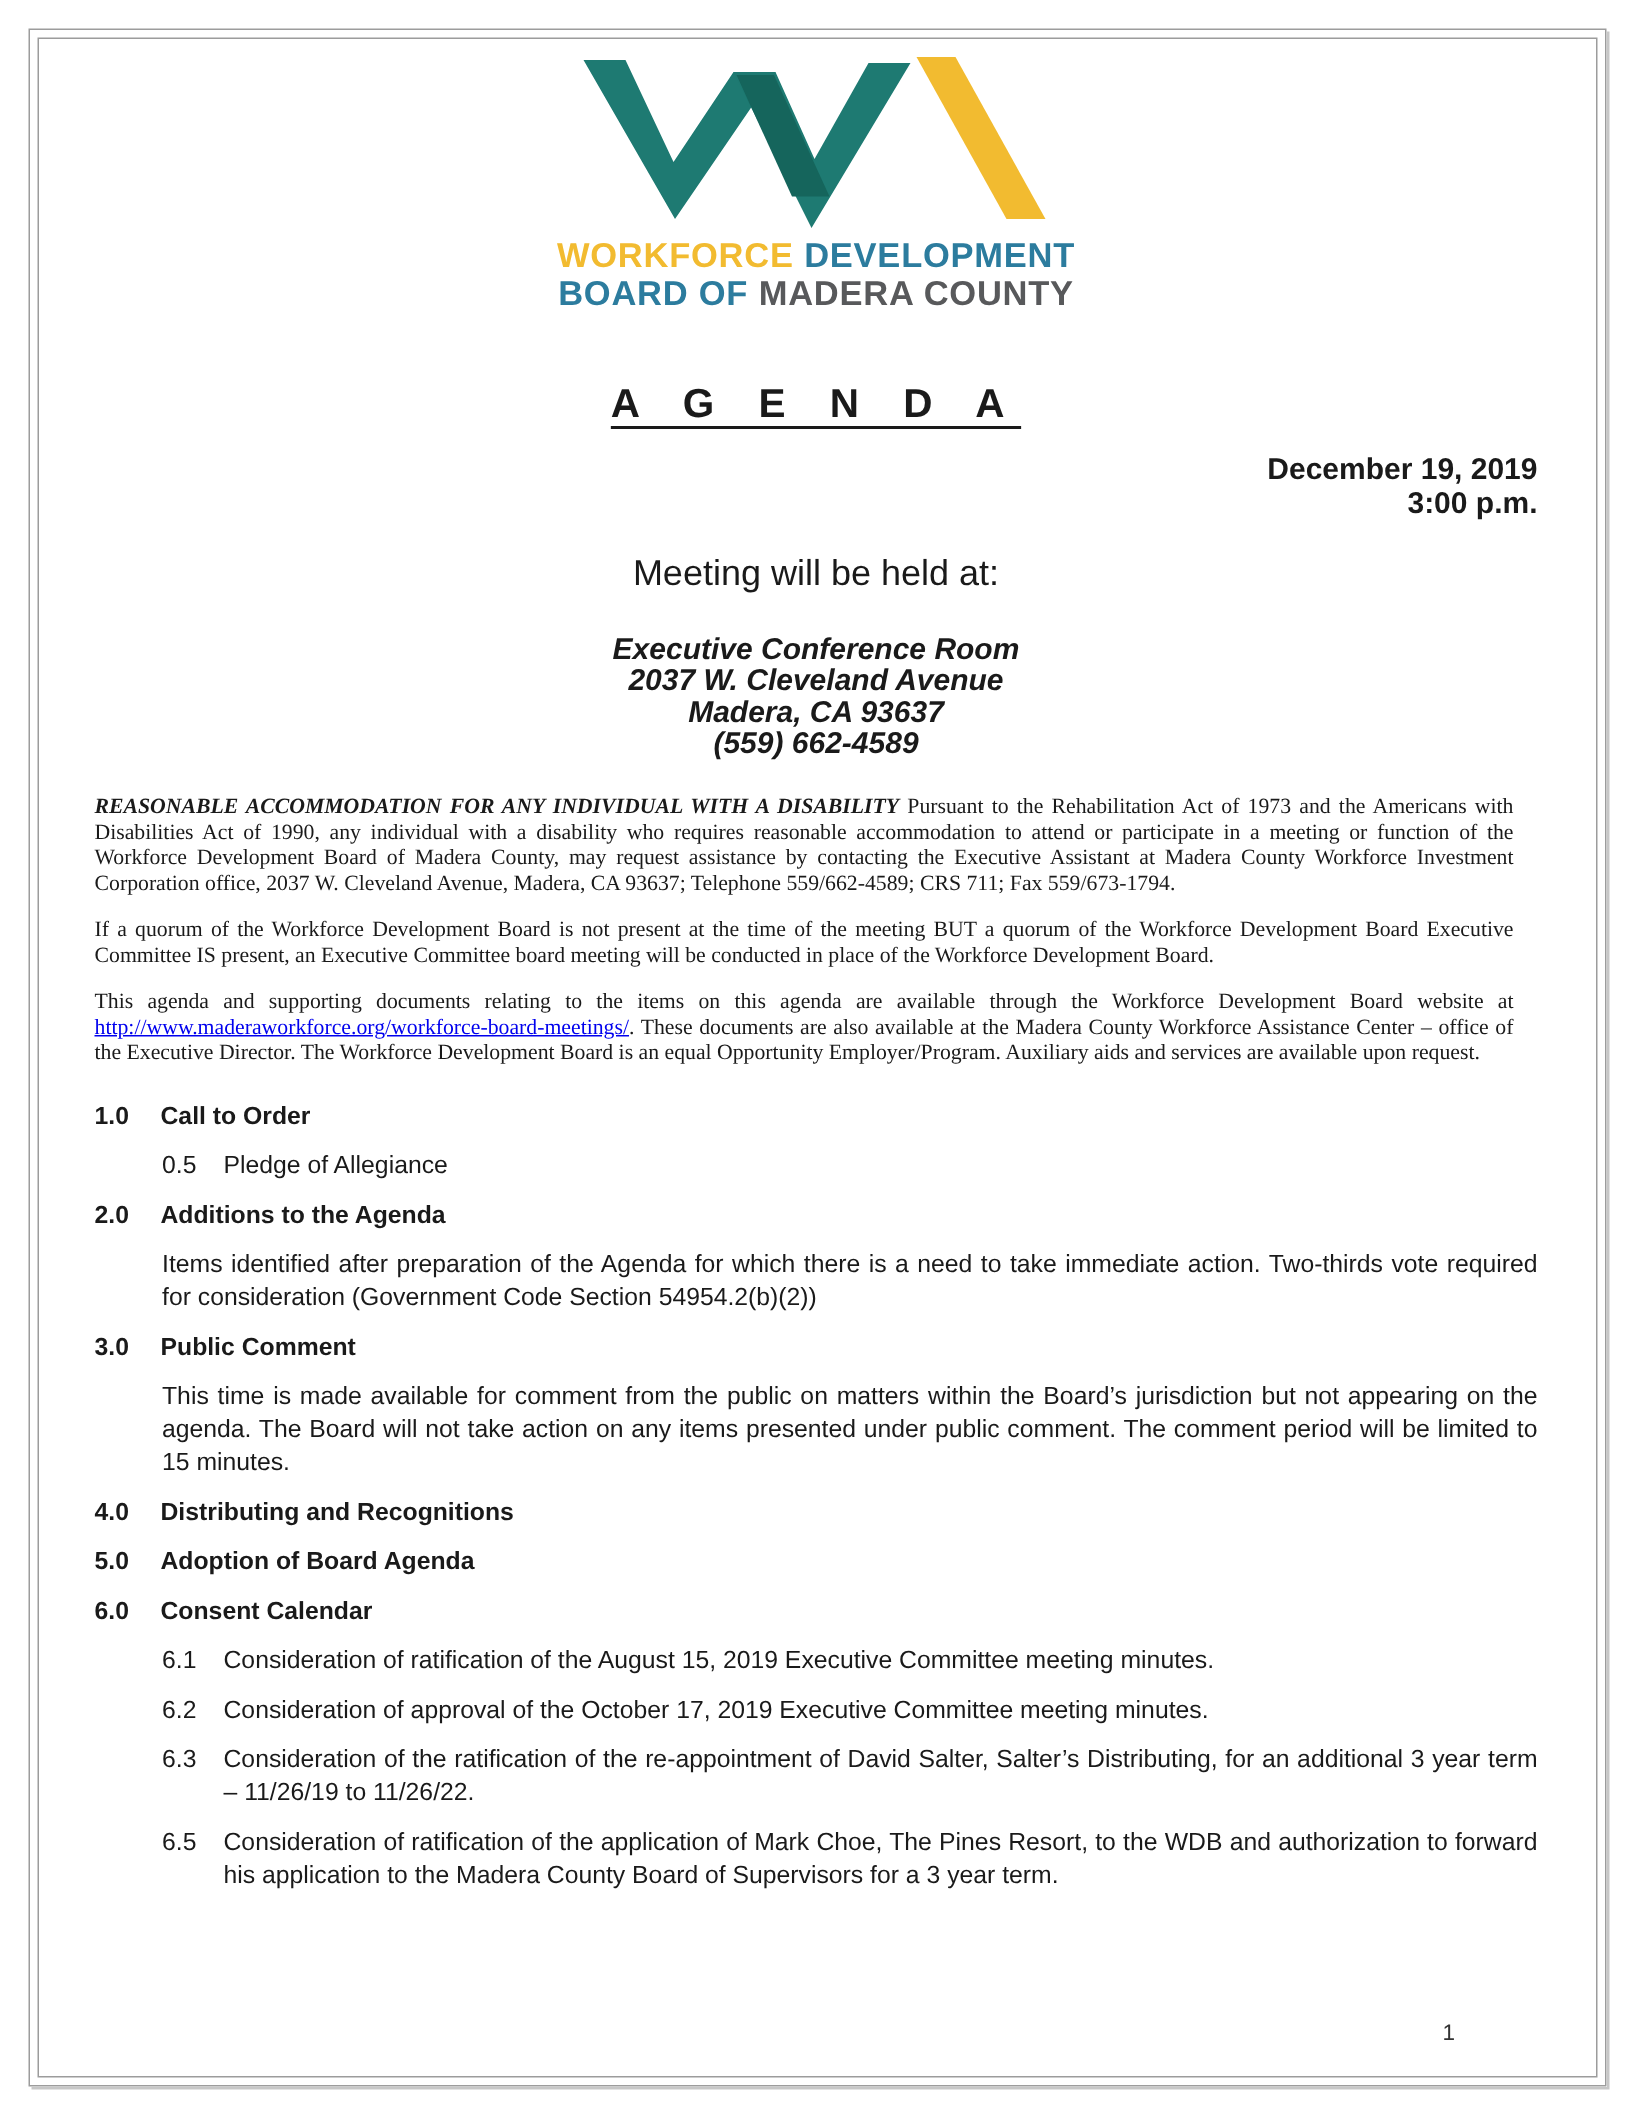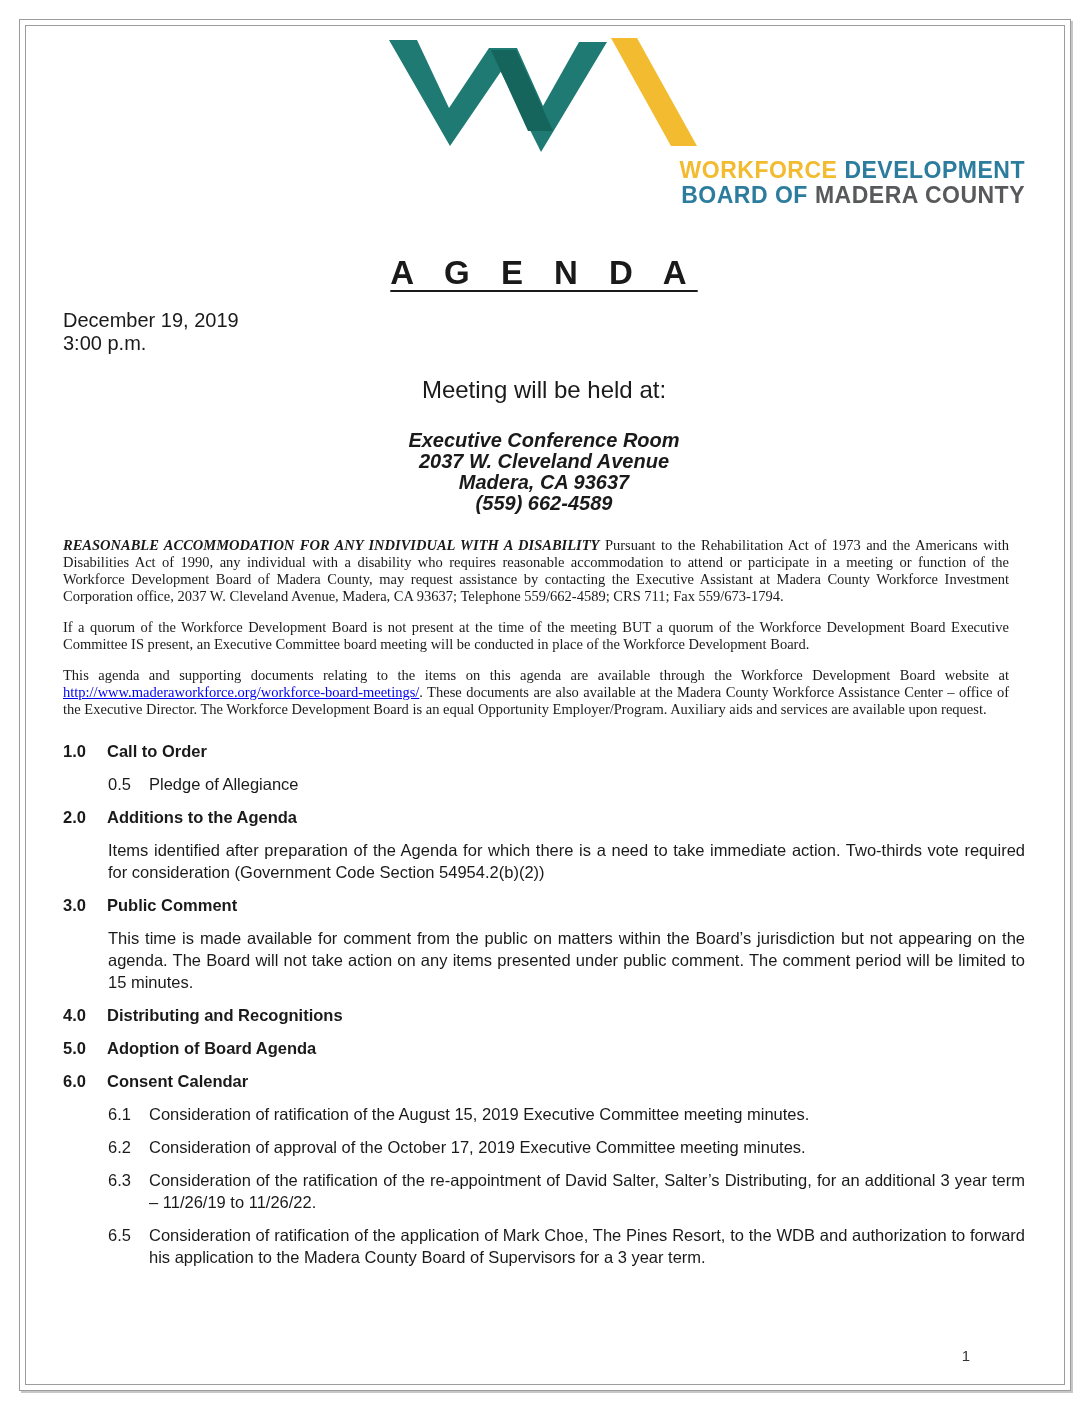--- a/index.html
+++ b/index.html
@@ -23,38 +23,38 @@
     border:1px solid var(--frame-gray,#9c9c9c);
     pointer-events:none;
   }
   .content{
     position:relative;
     padding:34px 63px 0 63px;
     box-sizing:border-box;
     height:100%;
   }
   
-  .logo-wrap{text-align:right;}
+  .logo-wrap{text-align:center;}
   .logo-mark{display:block;margin:0 auto;}
   .lg-teal{fill:var(--logo-teal,#1E7A72);}
   .lg-teal-dark{fill:var(--logo-teal-dark,#15655C);}
   .lg-yellow{fill:var(--logo-yellow,#F2BB30);}
   .wordmark{margin-top:2px;font-weight:bold;font-size:23px;line-height:25px;letter-spacing:0.5px;}
   .wm-yellow{color:var(--logo-yellow,#F2BB30);margin-right:7px;}
   .wm-blue{color:var(--logo-blue,#2C7C9E);}
   .wm-blue.sp{margin-right:7px;}
   .wm-gray{color:var(--logo-gray,#58595B);}
   
   .agenda-title{
     margin-top:46px;text-align:center;
-    font-size:33px;font-weight:bold;letter-spacing:11px;
+    font-size:27px;font-weight:bold;letter-spacing:11px;
     text-decoration:underline;text-underline-offset:6px;
     text-decoration-thickness:2px;
   }
-  .date-block{margin-top:17px;text-align:left;font-size:20px;font-weight:normal;line-height:23px;}
+  .date-block{margin-top:17px;text-align:right;font-size:20px;font-weight:bold;line-height:23px;}
   .held-at{margin-top:21px;text-align:center;font-size:24px;}
   .location-block{margin-top:26px;text-align:center;font-size:20px;font-weight:bold;font-style:italic;line-height:21px;}
   
   .notices{margin-top:23px;font-family:"Liberation Serif",serif;font-size:14.5px;line-height:17px;text-align:justify;}
   .notice{margin:0 16px 14px 0;}
   .notice-lead{font-weight:bold;font-style:italic;}
   a.doc-link{color:var(--link-blue,#0000EE);text-decoration:underline;cursor:pointer;}
   
   .agenda-list{margin-top:22px;font-size:16.5px;line-height:22px;}
   .item{display:flex;margin-bottom:11px;}

